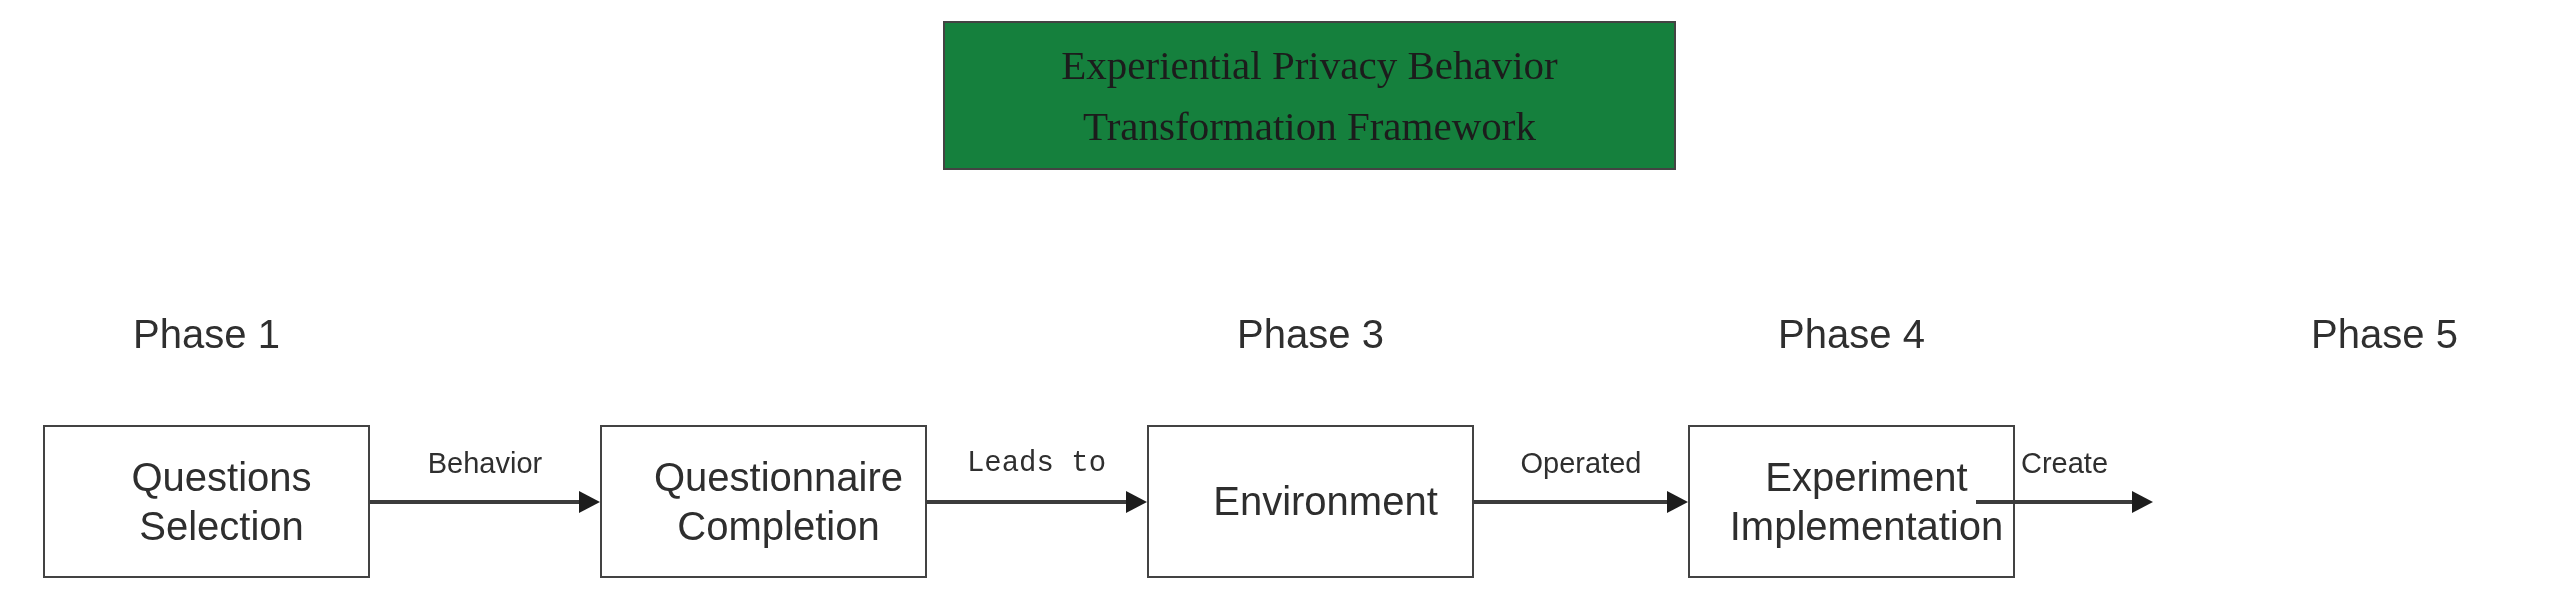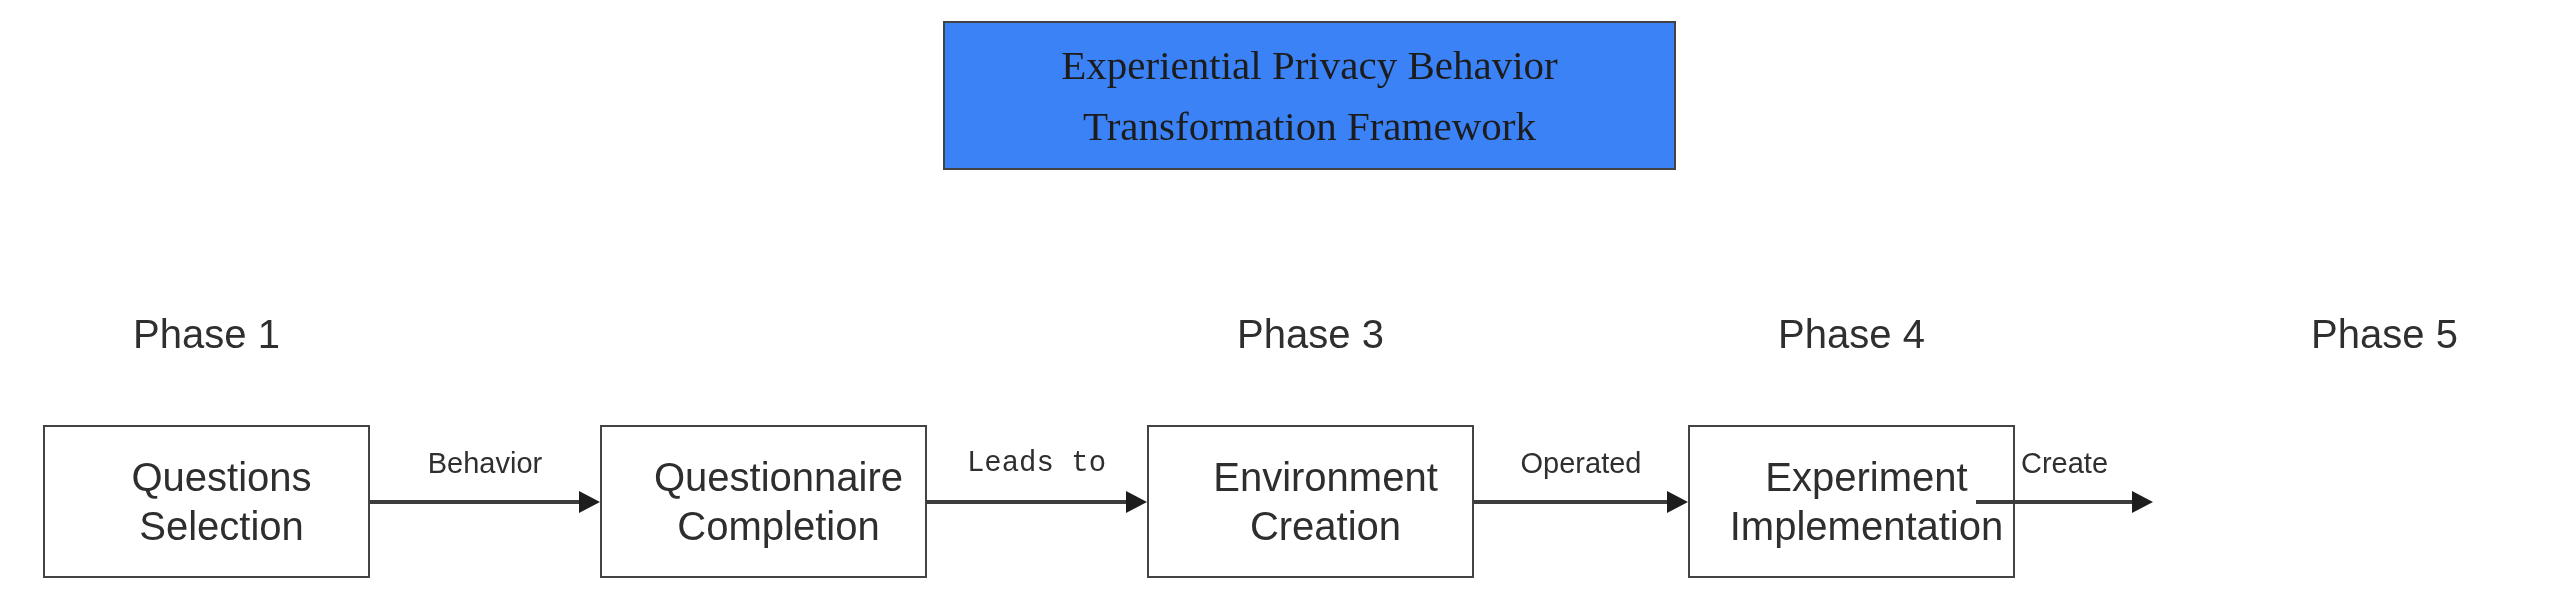--- a/index.html
+++ b/index.html
@@ -17,21 +17,21 @@
   }
 
   
   .title-box {
     position: absolute;
     left: 943px;
     top: 21px;
     width: 733px;
     height: 149px;
     border: 2.6px solid #434343;
-    background: #3b82f6;
+    background: #15803d;
     box-sizing: border-box;
     display: flex;
     flex-direction: column;
     align-items: center;
     justify-content: center;
     font-family: "Liberation Serif", serif;
     font-size: 41px;
     line-height: 61px;
     color: #1c1c1c;
     text-align: center;
@@ -138,21 +138,20 @@
   <div class="node-box" id="node-0">
     <span>Questions</span>
     <span>Selection</span>
   </div>
   <div class="node-box" id="node-1">
     <span>Questionnaire</span>
     <span>Completion</span>
   </div>
   <div class="node-box" id="node-2">
     <span>Environment</span>
-    <span>Creation</span>
   </div>
   <div class="node-box" id="node-3">
     <span>Experiment</span>
     <span>Implementation</span>
   </div>
 
   <div class="connector" id="conn-0">
     <div class="edge-label">Behavior</div>
     <div class="edge-line"></div>
     <div class="edge-head"></div>

